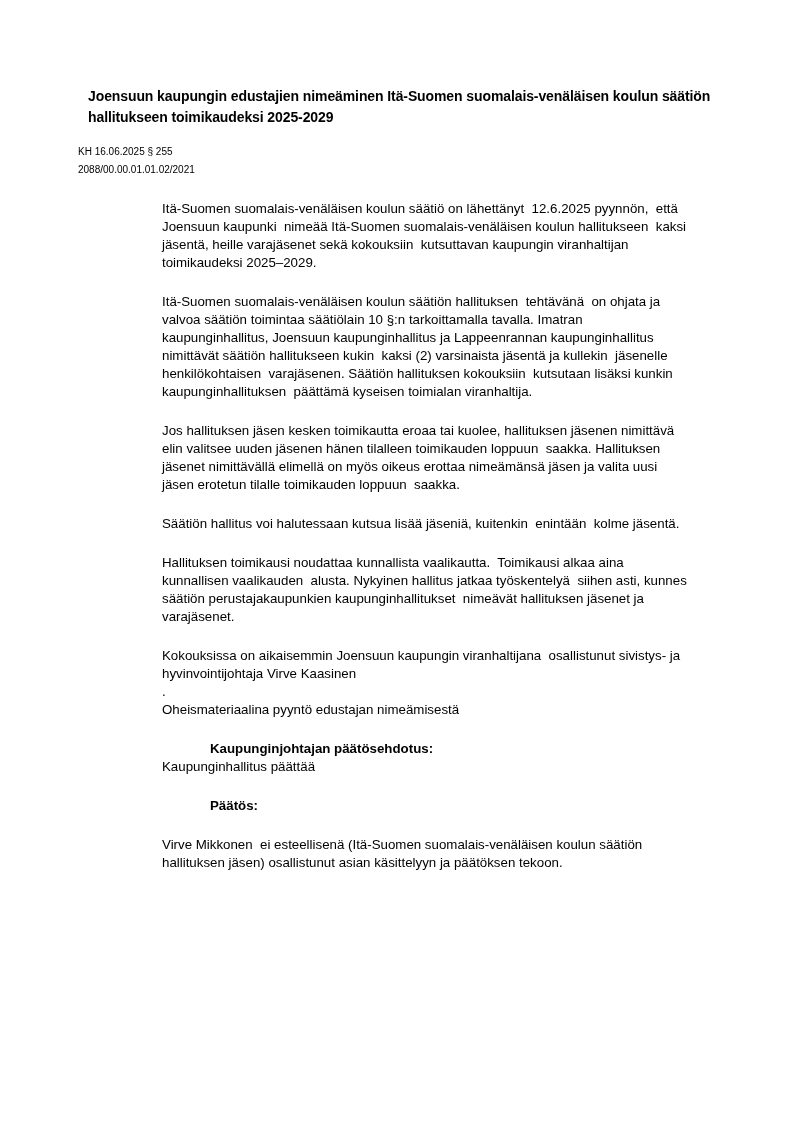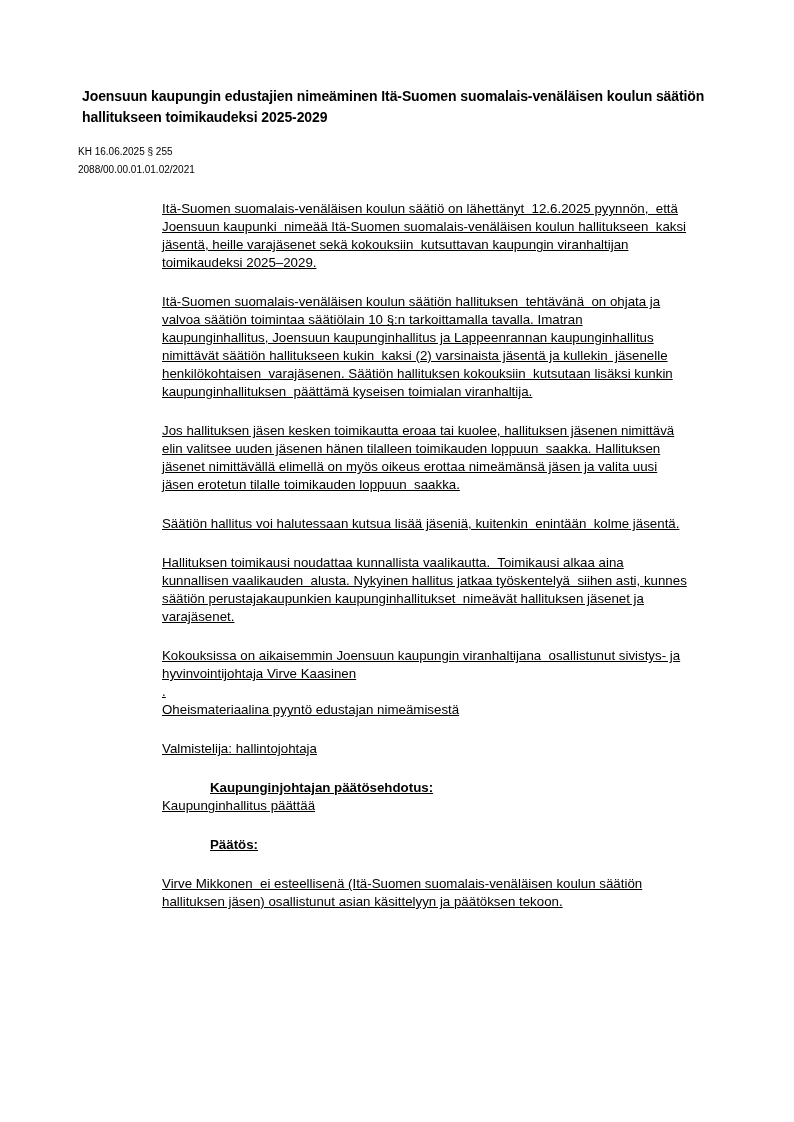--- a/index.html
+++ b/index.html
@@ -19,34 +19,33 @@
     box-sizing: border-box;
     width: 794px;
     height: 1122px;
     padding: 86px 40px 0 78px;
     background: #ffffff;
   }
   .title {
     font-size: 14px;
     line-height: 21px;
     font-weight: 700;
-    margin: 0 0 15px 4px;
+    margin: 0 0 15px 10px;
     white-space: pre-wrap;
     letter-spacing: -0.1px;
   }
   .meta {
     font-size: 10px;
     line-height: 18px;
     margin: 11px 0 21px 0;
   }
   .content {
     margin-left: 84px;
     font-size: 13.3px;
     line-height: 18px;
-    text-decoration: underline;
   }
   .para {
     margin: 0 0 21px 0;
     white-space: pre-wrap;
   }
   .block {
     margin: 0 0 21px 0;
   }
   .block > div {
     white-space: pre-wrap;
@@ -93,21 +92,20 @@
     <p class="para">Hallituksen toimikausi noudattaa kunnallista vaalikautta.  Toimikausi alkaa aina
 kunnallisen vaalikauden  alusta. Nykyinen hallitus jatkaa työskentelyä  siihen asti, kunnes
 säätiön perustajakaupunkien kaupunginhallitukset  nimeävät hallituksen jäsenet ja
 varajäsenet.</p>
 
     <p class="para">Kokouksissa on aikaisemmin Joensuun kaupungin viranhaltijana  osallistunut sivistys- ja
 hyvinvointijohtaja Virve Kaasinen
 .
 Oheismateriaalina pyyntö edustajan nimeämisestä</p>
 
-    <p class="para">Valmistelija: hallintojohtaja</p>
 
     <div class="block">
       <div class="bold">Kaupunginjohtajan päätösehdotus:</div>
       <div>Kaupunginhallitus päättää</div>
     </div>
 
 
     <div class="block">
       <div class="bold">Päätös:</div>
     </div>

